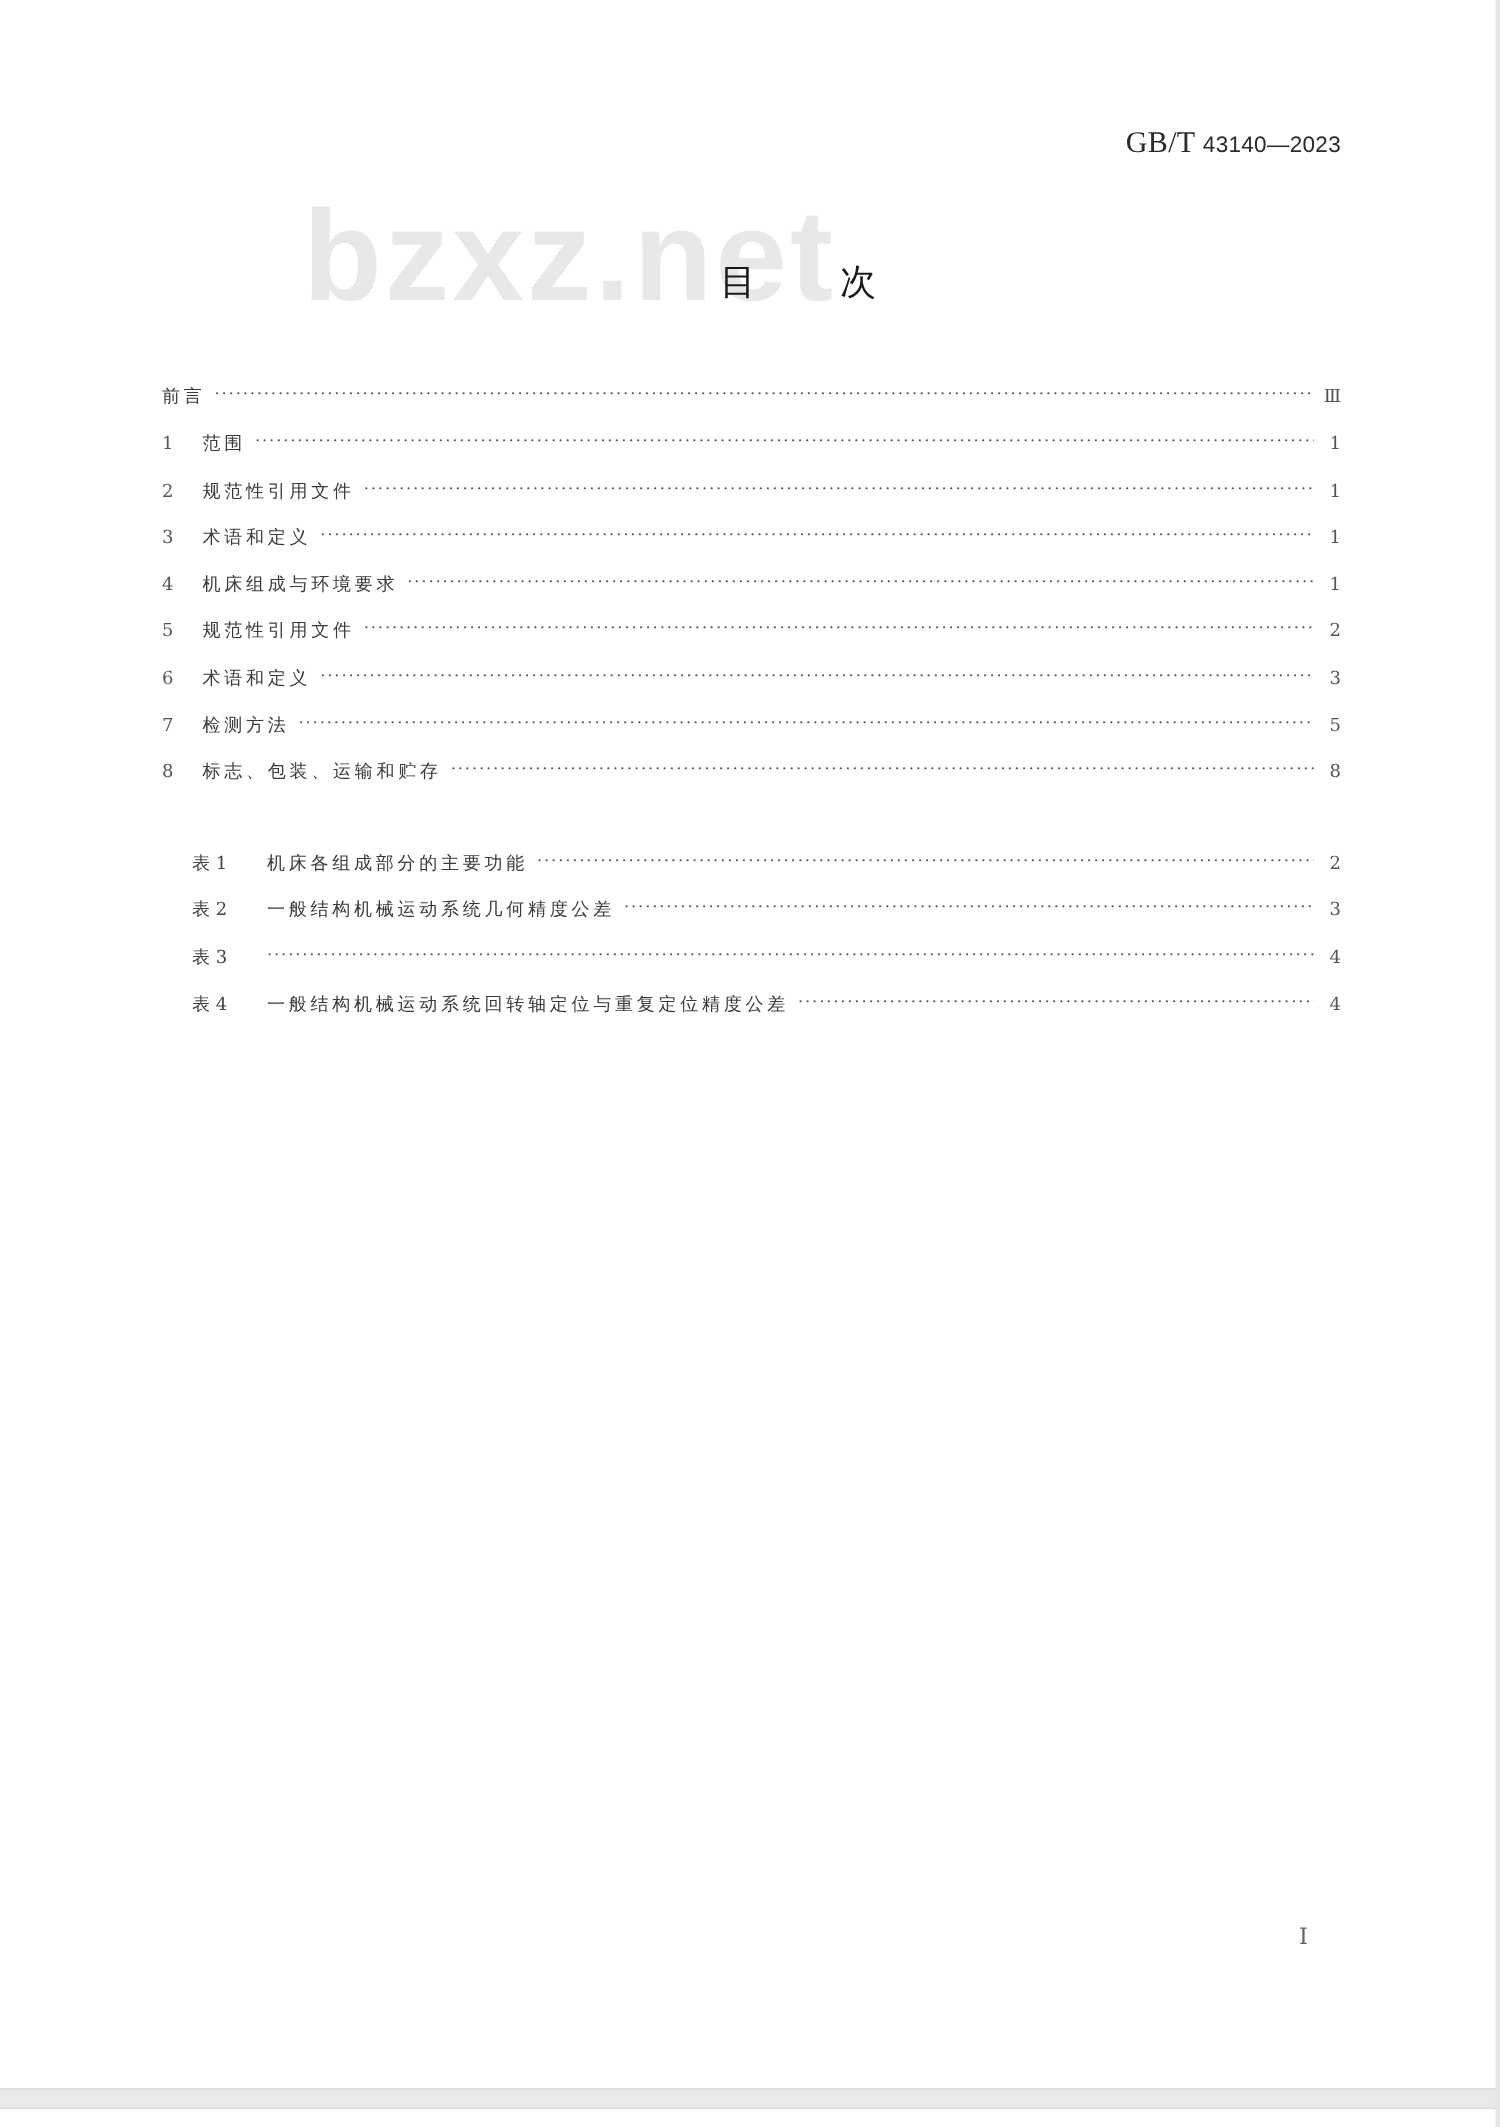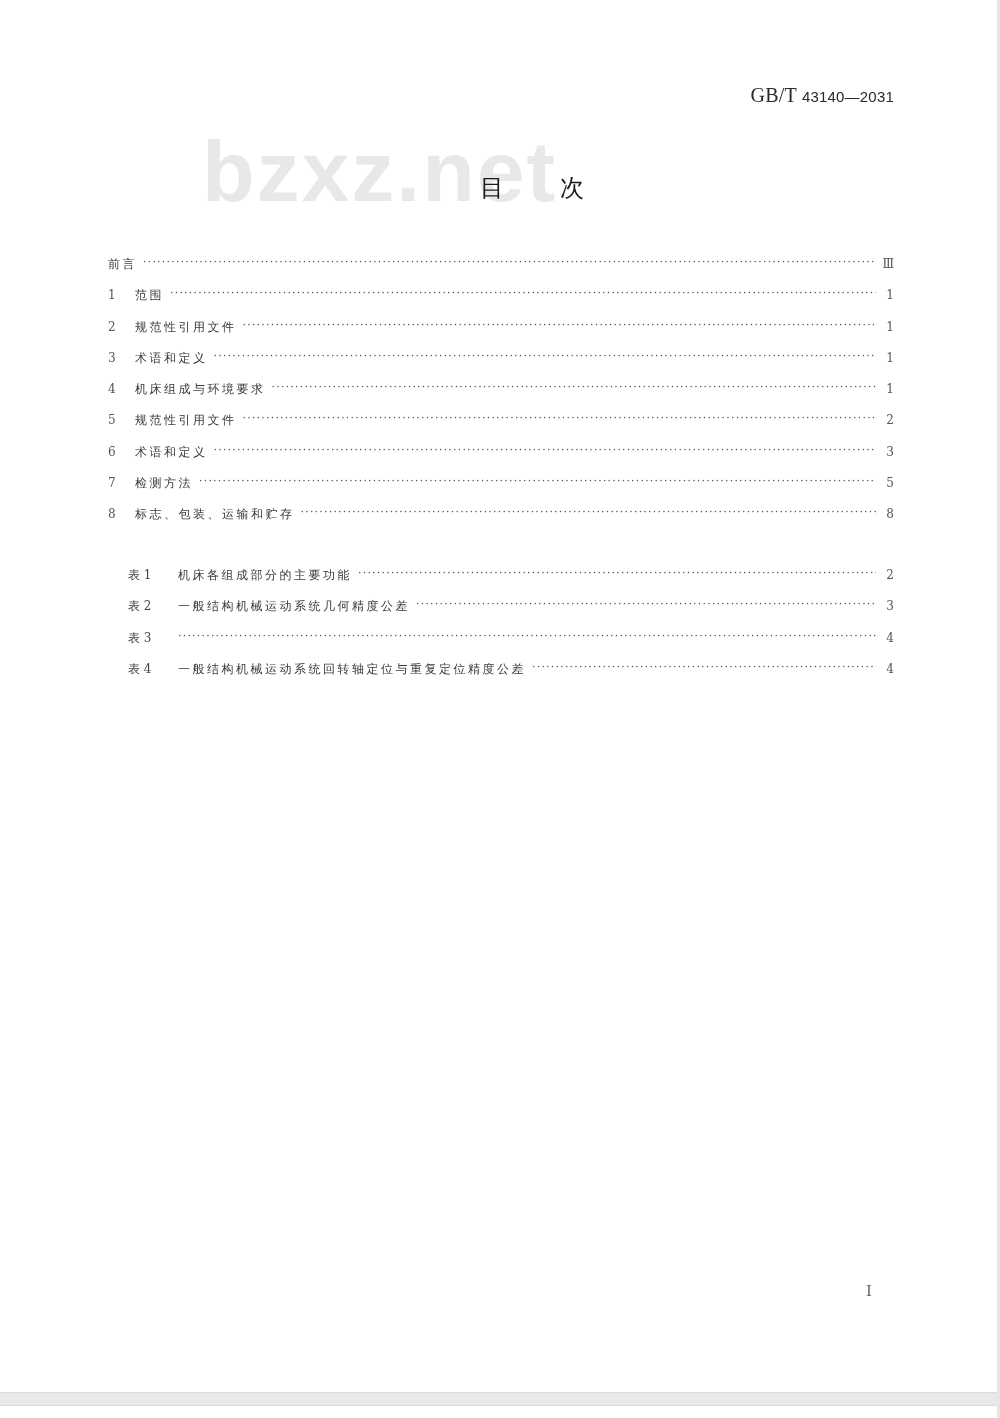--- a/index.html
+++ b/index.html
@@ -147,21 +147,21 @@
       color: #666666;
     }
   </style>
 </head>
 <body>
 
 <div class="page">
 
   <div class="std-number">
     <span class="prefix">GB/T</span>
-    <span class="num">43140—2031</span>
+    <span class="num">43140—2023</span>
   </div>
 
   <div class="watermark">bzxz.net</div>
 
   <div class="toc-title">
     <span>目</span><span class="gap"></span><span>次</span>
   </div>
 
   <div class="toc sections">
     <div class="toc-row">

